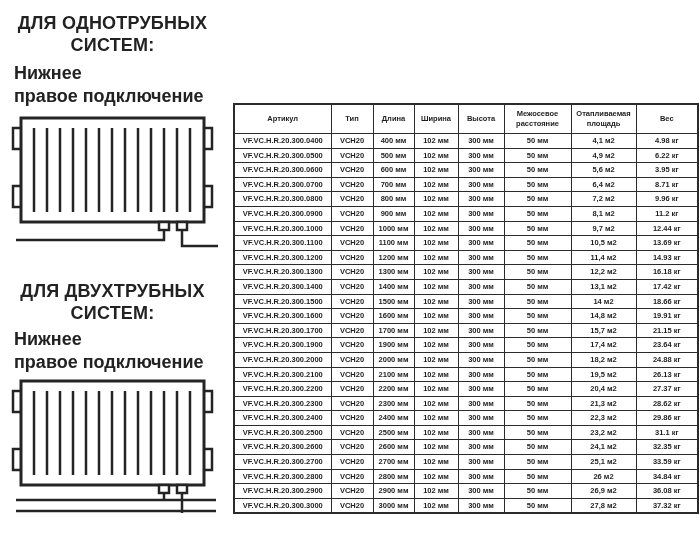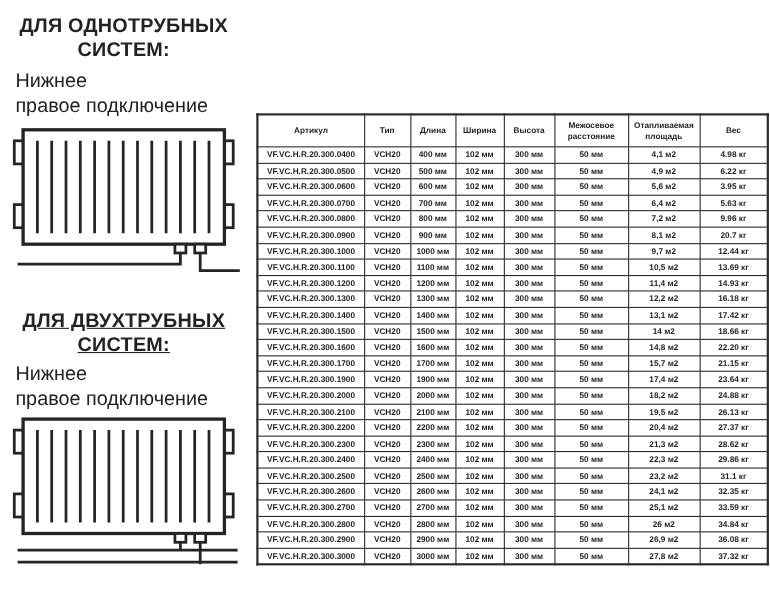--- a/index.html
+++ b/index.html
@@ -13,27 +13,27 @@
   }
   
   #left-col { position: absolute; left: 0; top: 0; width: 230px; height: 520px; padding-left: 32px; }
   .section-heading {
     position: absolute; left: 5px; width: 215px;
     text-align: center; font-size: 18px; font-weight: 800;
     line-height: 1.22; letter-spacing: 0.2px; color: #222;
   }
   .connection-label {
     position: absolute; left: 14px; width: 210px;
-    text-align: left; font-size: 18px; font-weight: 400;
+    text-align: left; font-size: 18px; font-weight: 700;
     line-height: 1.3; color: #222;
   }
   #heading-1 { top: 13px; }
   #connection-1 { top: 62px; }
   #diagram-1 { position: absolute; left: 6px; top: 113px; }
-  #heading-2 { top: 281px; text-decoration: underline; }
+  #heading-2 { top: 281px; }
   #connection-2 { top: 328px; }
   #diagram-2 { position: absolute; left: 6px; top: 376px; }
   svg .ln { stroke: #242424; fill: none; }
   svg .fill-w { fill: #ffffff; }
   
   #table-wrap { position: absolute; left: 233px; top: 103px; width: 532px; }
   table {
     width: 464px; border-collapse: collapse; table-layout: fixed;
     font-family: "Liberation Sans", sans-serif;
   }
@@ -197,41 +197,41 @@
             <td>3.95 кг</td>
           </tr>
           <tr>
             <td>VF.VC.H.R.20.300.0700</td>
             <td>VCH20</td>
             <td>700 мм</td>
             <td>102 мм</td>
             <td>300 мм</td>
             <td>50 мм</td>
             <td>6,4 м2</td>
-            <td>5.63 кг</td>
+            <td>8.71 кг</td>
           </tr>
           <tr>
             <td>VF.VC.H.R.20.300.0800</td>
             <td>VCH20</td>
             <td>800 мм</td>
             <td>102 мм</td>
             <td>300 мм</td>
             <td>50 мм</td>
             <td>7,2 м2</td>
             <td>9.96 кг</td>
           </tr>
           <tr>
             <td>VF.VC.H.R.20.300.0900</td>
             <td>VCH20</td>
             <td>900 мм</td>
             <td>102 мм</td>
             <td>300 мм</td>
             <td>50 мм</td>
             <td>8,1 м2</td>
-            <td>20.7 кг</td>
+            <td>11.2 кг</td>
           </tr>
           <tr>
             <td>VF.VC.H.R.20.300.1000</td>
             <td>VCH20</td>
             <td>1000 мм</td>
             <td>102 мм</td>
             <td>300 мм</td>
             <td>50 мм</td>
             <td>9,7 м2</td>
             <td>12.44 кг</td>
@@ -287,21 +287,21 @@
             <td>18.66 кг</td>
           </tr>
           <tr>
             <td>VF.VC.H.R.20.300.1600</td>
             <td>VCH20</td>
             <td>1600 мм</td>
             <td>102 мм</td>
             <td>300 мм</td>
             <td>50 мм</td>
             <td>14,8 м2</td>
-            <td>22.20 кг</td>
+            <td>19.91 кг</td>
           </tr>
           <tr>
             <td>VF.VC.H.R.20.300.1700</td>
             <td>VCH20</td>
             <td>1700 мм</td>
             <td>102 мм</td>
             <td>300 мм</td>
             <td>50 мм</td>
             <td>15,7 м2</td>
             <td>21.15 кг</td>

